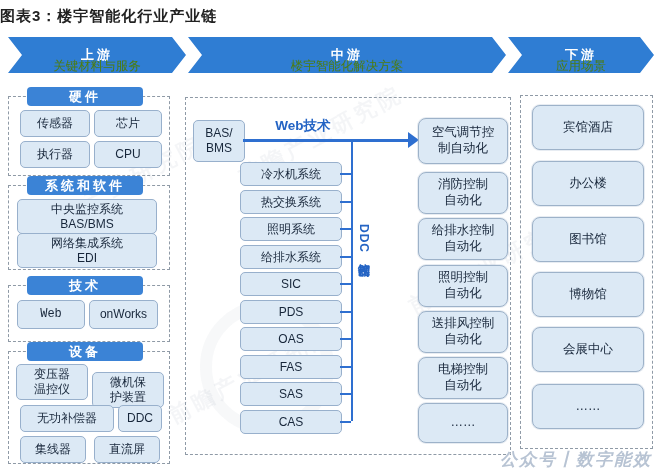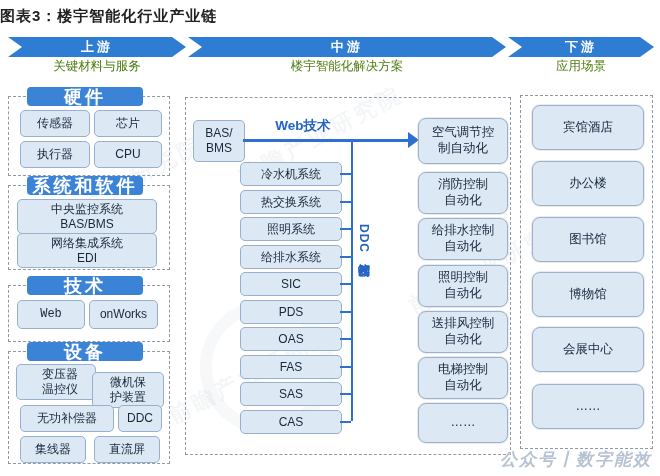--- a/index.html
+++ b/index.html
@@ -6,31 +6,31 @@
   #stage{
     position:relative;width:660px;height:476px;background:#ffffff;overflow:hidden;
     font-family:"Liberation Sans","DejaVu Sans",sans-serif;color:#17263a;
   }
   .abs{position:absolute;}
   .title{
     left:0;top:7px;width:660px;text-align:left;font-size:15px;font-weight:bold;color:#222;
     letter-spacing:1px;
   }
   .arrowband{
-    top:37px;height:20px;background:#2f7dd3;color:#fff;font-weight:bold;font-size:13px;
+    top:37px;height:36px;background:#2f7dd3;color:#fff;font-weight:bold;font-size:13px;
     display:flex;align-items:center;justify-content:center;letter-spacing:3px;
     clip-path:polygon(14px 50%,0 0,calc(100% - 14px) 0,100% 50%,calc(100% - 14px) 100%,0 100%);
   }
   .subtitle{
     top:58px;height:16px;display:flex;align-items:center;justify-content:center;
     font-size:12.5px;color:#4d7c0f;
   }
   .dashed{border:1.5px dashed #8f9aa6;background:transparent;z-index:1;}
   .hdr{
-    background:#3b83d6;color:#fff;font-weight:bold;font-size:18px;height:19px;
+    background:#3b83d6;color:#fff;font-weight:bold;font-size:13px;height:19px;
     display:flex;align-items:center;justify-content:center;border-radius:4px;
     letter-spacing:3px;z-index:3;text-align:right;
   }
   .box{
     background:#dce9f5;border:1px solid #98b0cc;border-radius:5px;
     display:flex;align-items:center;justify-content:center;text-align:center;
     font-size:12px;line-height:1.25;white-space:pre-line;z-index:2;color:#17263a;
   }
   .bigbox{border-radius:8px;border-color:#9db2c9;font-size:12.5px;box-shadow:0 0 0 1px rgba(160,180,205,.25);}
   .bline{background:#2e6fd0;z-index:2;}
@@ -96,21 +96,21 @@
   <div class="abs box" style="left:17px;top:233px;width:138px;height:33px;">网络集成系统
 EDI</div>
 
   <div class="abs dashed" style="left:8px;top:285px;width:160px;height:55px;"></div>
   <div class="abs hdr" style="left:27px;top:276px;width:116px;">技术</div>
   <div class="abs box" style="left:17px;top:300px;width:66px;height:27px;font-family:Liberation Mono, monospace;">Web</div>
   <div class="abs box" style="left:89px;top:300px;width:67px;height:27px;">onWorks</div>
 
   <div class="abs dashed" style="left:8px;top:351px;width:160px;height:111px;"></div>
   <div class="abs hdr" style="left:27px;top:342px;width:116px;">设备</div>
-  <div class="abs box" style="left:16px;top:364px;width:70px;height:34px;padding-left:8px;">变压器
+  <div class="abs box" style="left:16px;top:364px;width:70px;height:34px;">变压器
 温控仪</div>
   <div class="abs box" style="left:92px;top:372px;width:70px;height:34px;">微机保
 护装置</div>
   <div class="abs box" style="left:20px;top:405px;width:92px;height:25px;">无功补偿器</div>
   <div class="abs box" style="left:118px;top:405px;width:42px;height:25px;">DDC</div>
   <div class="abs box" style="left:20px;top:436px;width:64px;height:25px;">集线器</div>
   <div class="abs box" style="left:94px;top:436px;width:64px;height:25px;">直流屏</div>
 
   <div class="abs dashed" style="left:185px;top:97px;width:324px;height:356px;"></div>
 

